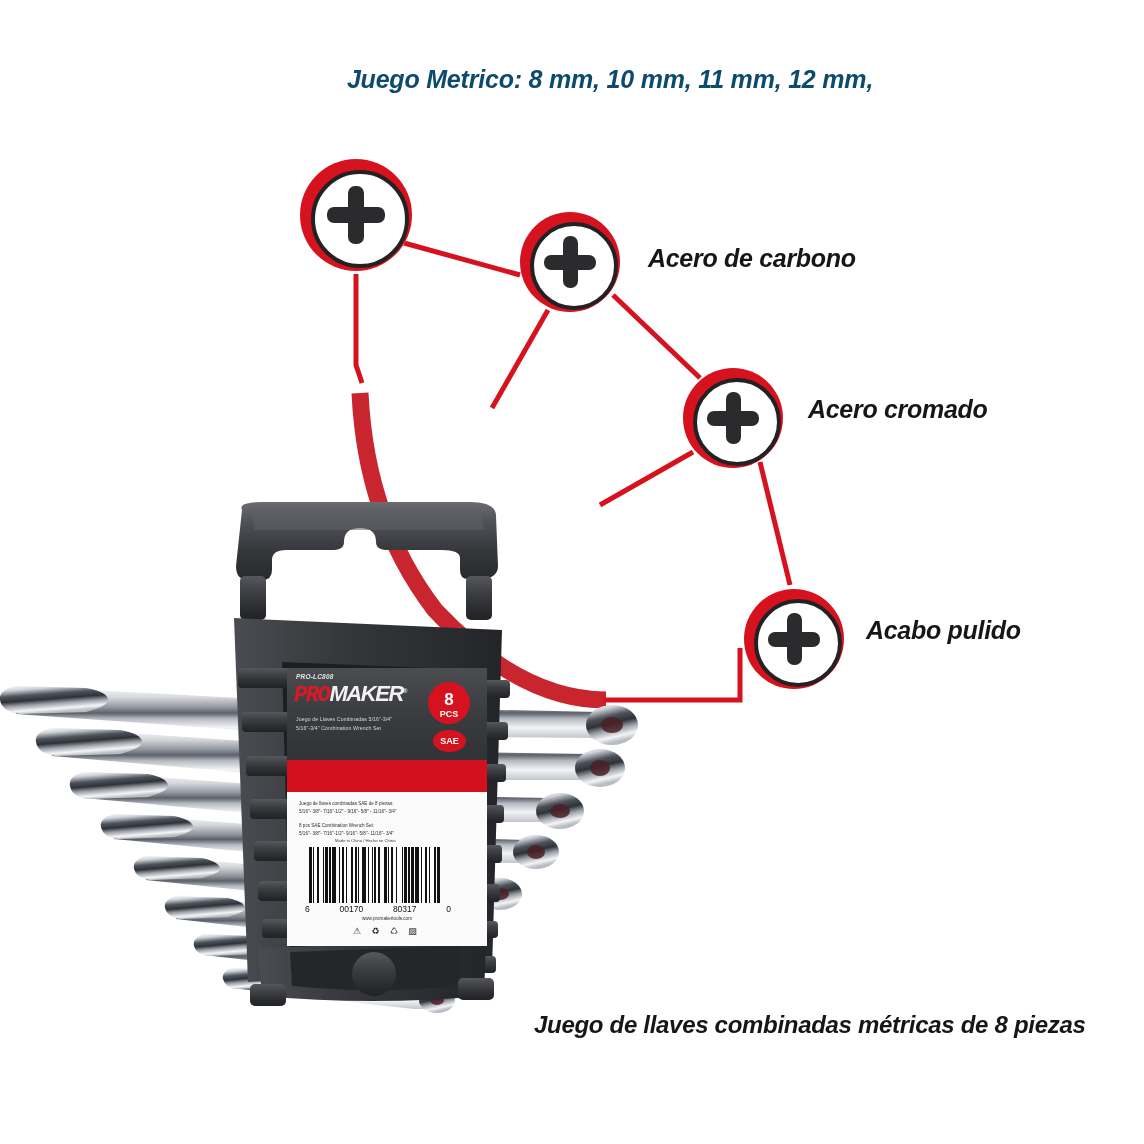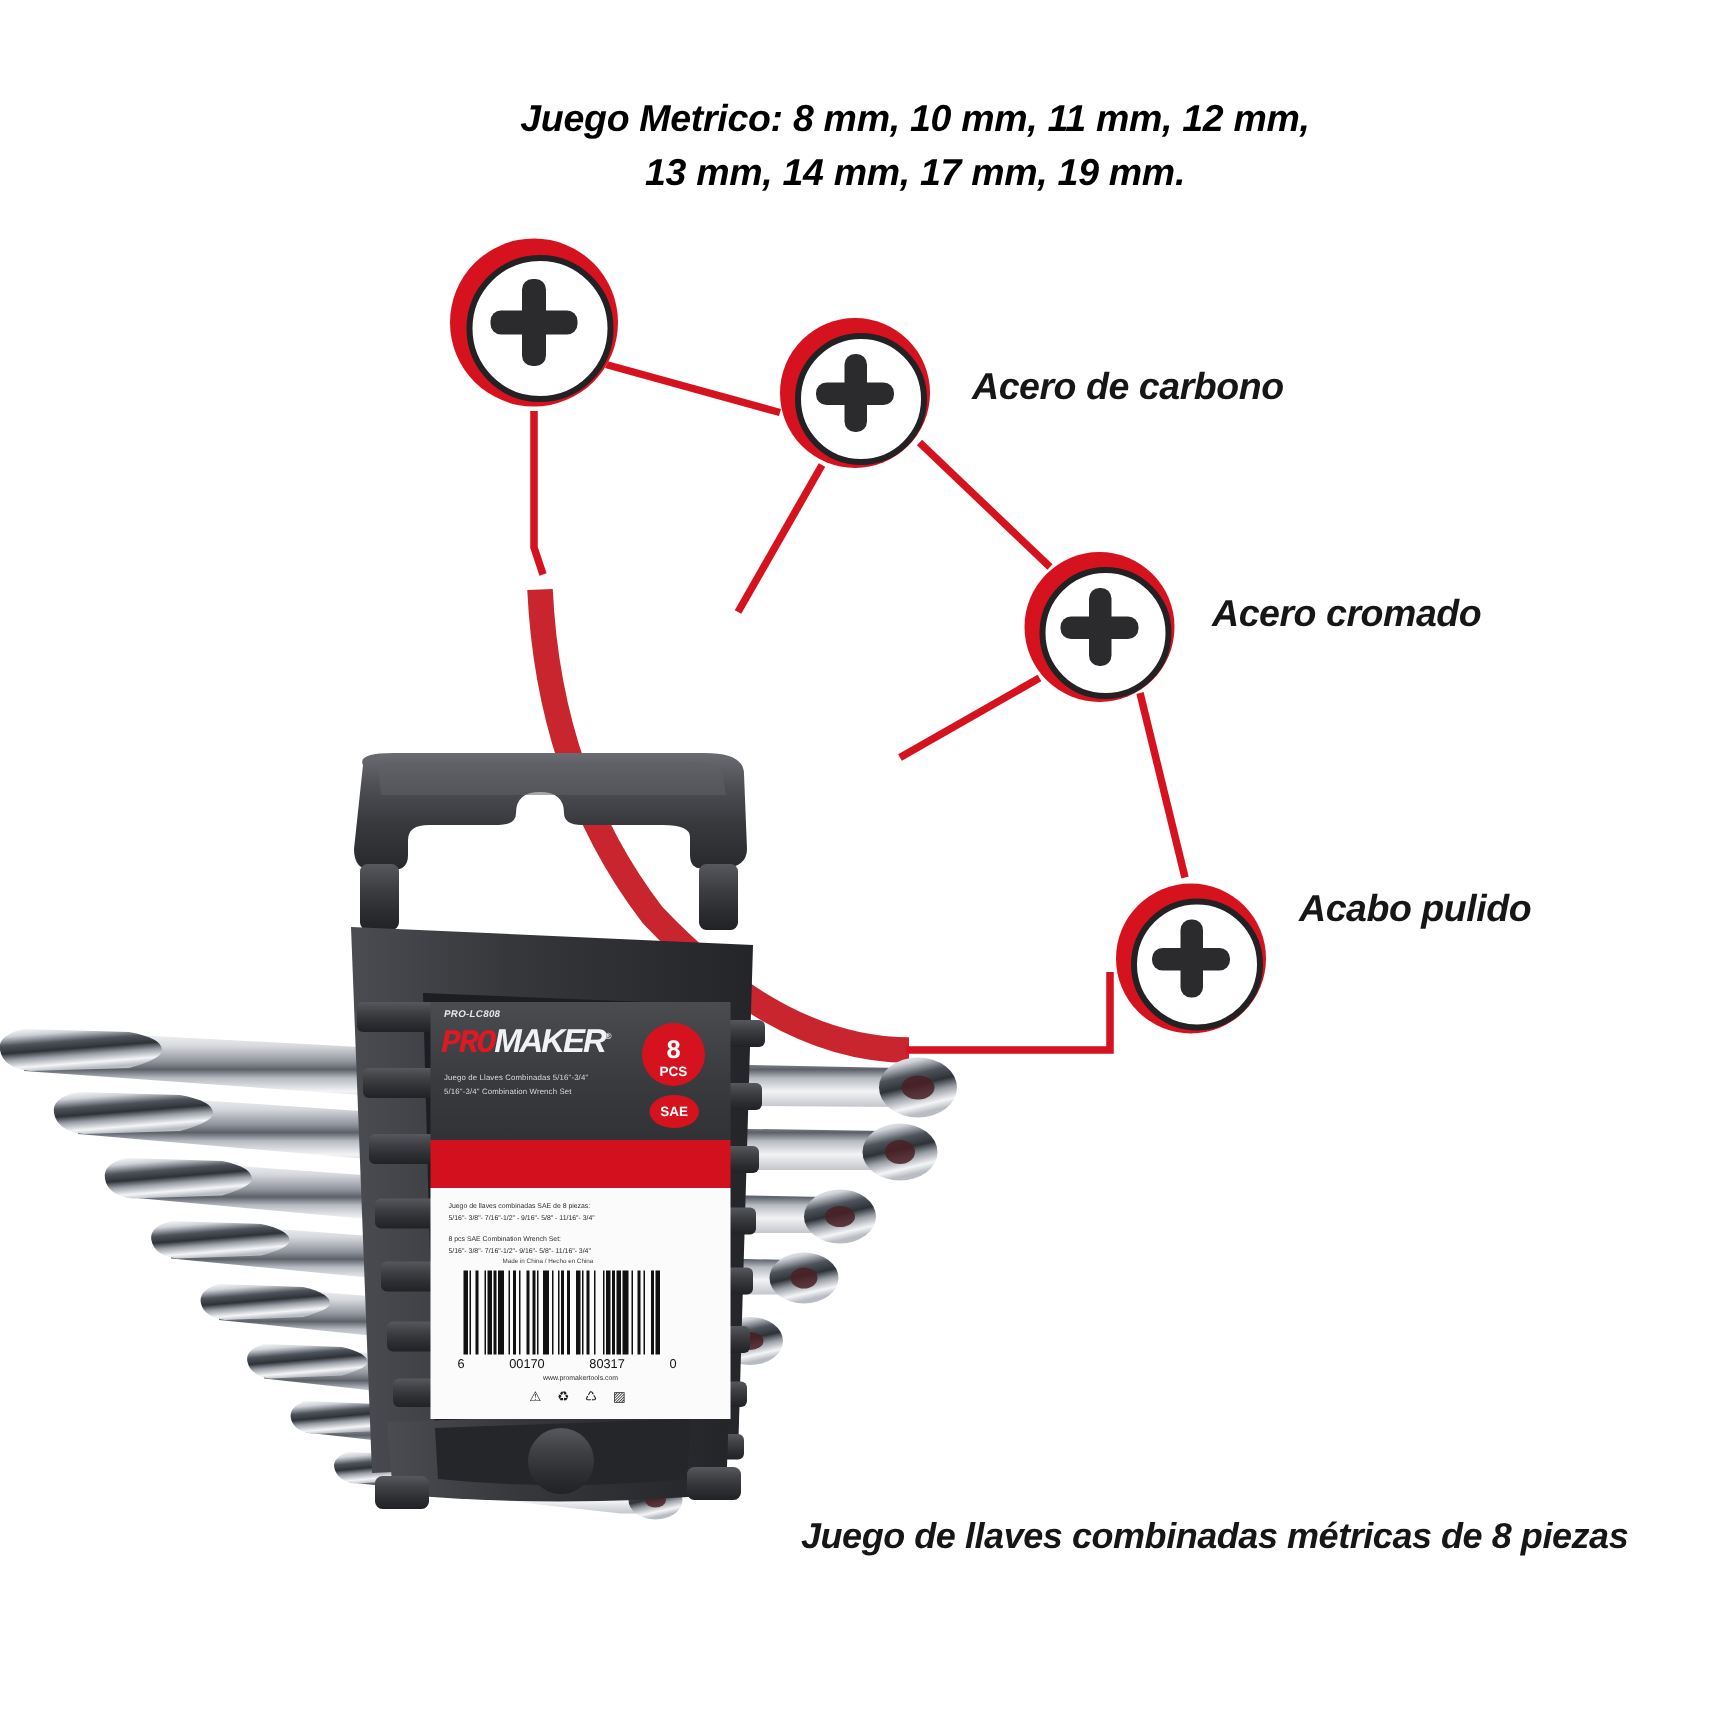--- a/index.html
+++ b/index.html
@@ -21,21 +21,21 @@
     position: absolute;
     left: 260px;
     top: 62px;
     width: 700px;
     text-align: center;
     font-size: 25px;
     font-weight: bold;
     font-style: italic;
     line-height: 1.42;
     letter-spacing: -0.2px;
-    color: #000000;
+    color: #0c4a6e;
   }
   #headline .l2 { display: block; }
 
   
   #diagram {
     position: absolute;
     left: 0; top: 0;
     width: 1144px;
     height: 1144px;
     pointer-events: none;
@@ -235,21 +235,20 @@
     font-size: 9px;
     letter-spacing: 4px;
     color: #1a1a1a;
   }
 </style>
 </head>
 <body>
 
 <div id="headline">
   <span>Juego Metrico:  8 mm, 10 mm, 11 mm, 12 mm,</span>
-  <span class="l2">13 mm, 14 mm, 17 mm, 19 mm.</span>
 </div>
 
 <svg id="diagram" viewBox="0 0 1144 1144" xmlns="http://www.w3.org/2000/svg">
 
   <path d="M 360 393 Q 366 520 435 610 Q 520 700 606 700" fill="none" stroke="#c9252f" stroke-width="17" stroke-linecap="butt"></path>
 
   <path d="M 356 274 L 356 365 L 362 383" fill="none" stroke="#d6121f" stroke-width="5"></path>
   <path d="M 404 243 L 520 275" fill="none" stroke="#d6121f" stroke-width="5"></path>
   <path d="M 548 310 L 492 408" fill="none" stroke="#d6121f" stroke-width="5"></path>
   <path d="M 613 295 L 700 378" fill="none" stroke="#d6121f" stroke-width="5"></path>
@@ -281,21 +280,21 @@
 
 <div class="callout" style="left:744px; top:589px; width:100px; height:100px;">
   <div class="ring-outer"></div>
   <div class="ring-inner" style="left:10px; top:10px; width:80px; height:80px;"></div>
   <div class="plus-h" style="left:24px; top:43px; width:52px; height:15px;"></div>
   <div class="plus-v" style="left:43px; top:24px; width:15px; height:52px;"></div>
 </div>
 
 <div class="feature-label" style="left:648px; top:244px;">Acero de carbono</div>
 <div class="feature-label" style="left:808px; top:395px;">Acero cromado</div>
-<div class="feature-label" style="left:866px; top:592px;">Acabo pulido</div>
+<div class="feature-label" style="left:866px; top:616px;">Acabo pulido</div>
 
 <div id="product">
 <svg width="720" height="520" viewBox="0 0 720 520" xmlns="http://www.w3.org/2000/svg">
   <defs>
     <linearGradient id="chrome" x1="0" y1="0" x2="0" y2="1">
       <stop offset="0%" stop-color="#fdfdfd"></stop>
       <stop offset="22%" stop-color="#d6d8dd"></stop>
       <stop offset="42%" stop-color="#8f939b"></stop>
       <stop offset="52%" stop-color="#5c616a"></stop>
       <stop offset="63%" stop-color="#b6bac1"></stop>

